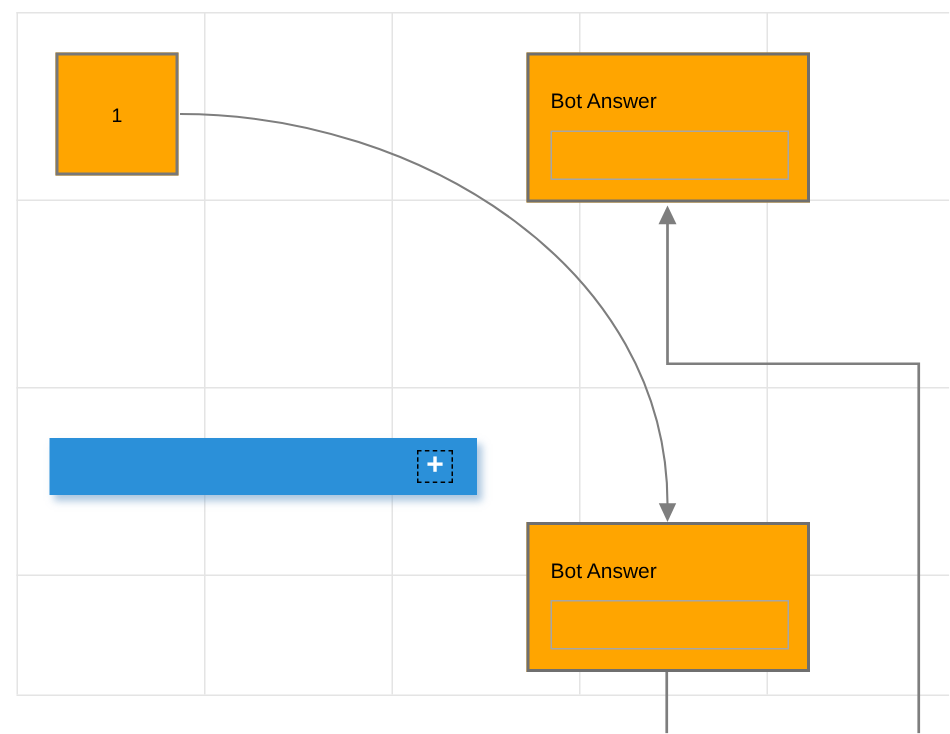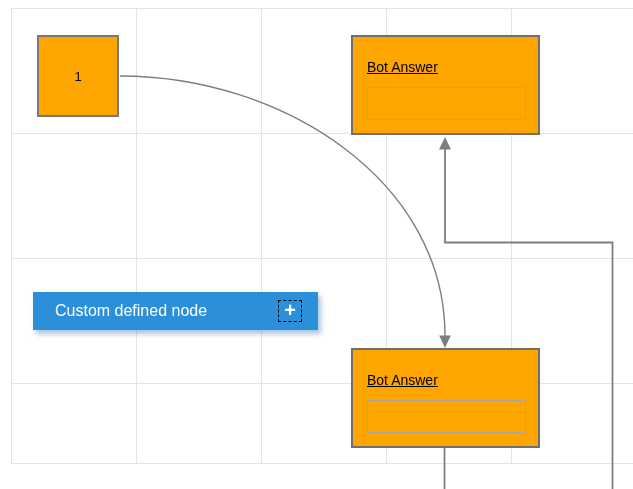--- a/index.html
+++ b/index.html
@@ -13,21 +13,21 @@
     left:37px;top:35px;width:82px;height:82px;
     background:#ffa500;border:2px solid #787878;
     display:flex;align-items:center;justify-content:center;
     font-size:13px;color:#000000;
   }
   .bot-node{
     width:189px;height:100px;background:#ffa500;border:2px solid #6f6f6f;
   }
   .bot-node.pos-top{left:351px;top:35px;}
   .bot-node.pos-bottom{left:351px;top:348px;}
-  .bot-title{position:absolute;left:14px;top:22px;font-size:14px;color:#000000;white-space:nowrap;text-decoration:underline;}
+  .bot-title{position:absolute;left:14px;top:22px;font-size:14px;color:#000000;white-space:nowrap;}
   .bot-input{
     position:absolute;left:14px;top:50px;width:157px;height:31px;
     border:1px solid #a6a6a6;background:transparent;
   }
   .custom-node{
     left:33px;top:292px;width:285px;height:38px;background:#2b90d9;
     box-shadow:3px 4px 5px rgba(104,152,196,0.55);
     display:flex;align-items:center;padding-left:22px;
     color:#ffffff;font-size:16px;
   }
@@ -81,19 +81,18 @@
     <span class="bot-title">Bot Answer</span>
     <div class="bot-input"></div>
   </div>
 
   <div class="node bot-node pos-bottom">
     <span class="bot-title">Bot Answer</span>
     <div class="bot-input"></div>
   </div>
 
   <div class="node custom-node">
-    <span>Custom defined node</span>
     <div class="user-handle">
       <span class="plus-glyph">+</span>
     </div>
   </div>
 
 </div>
 
 </body></html>

